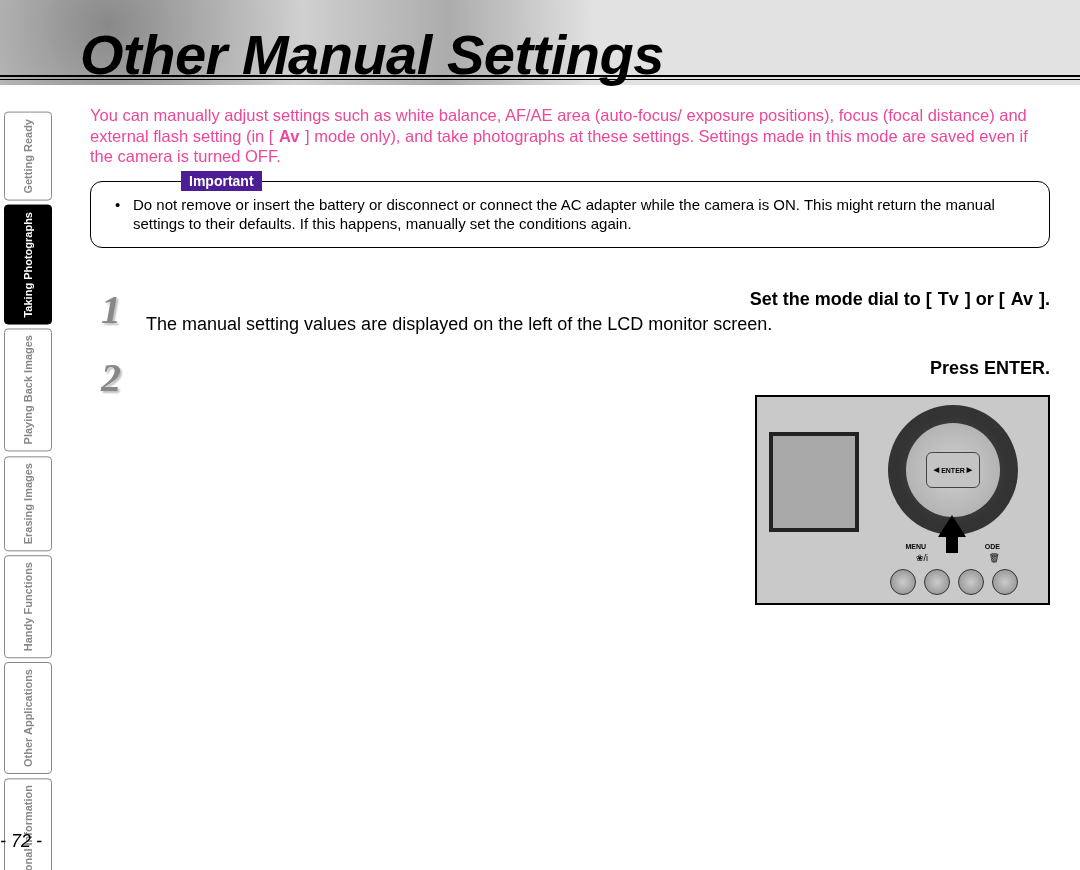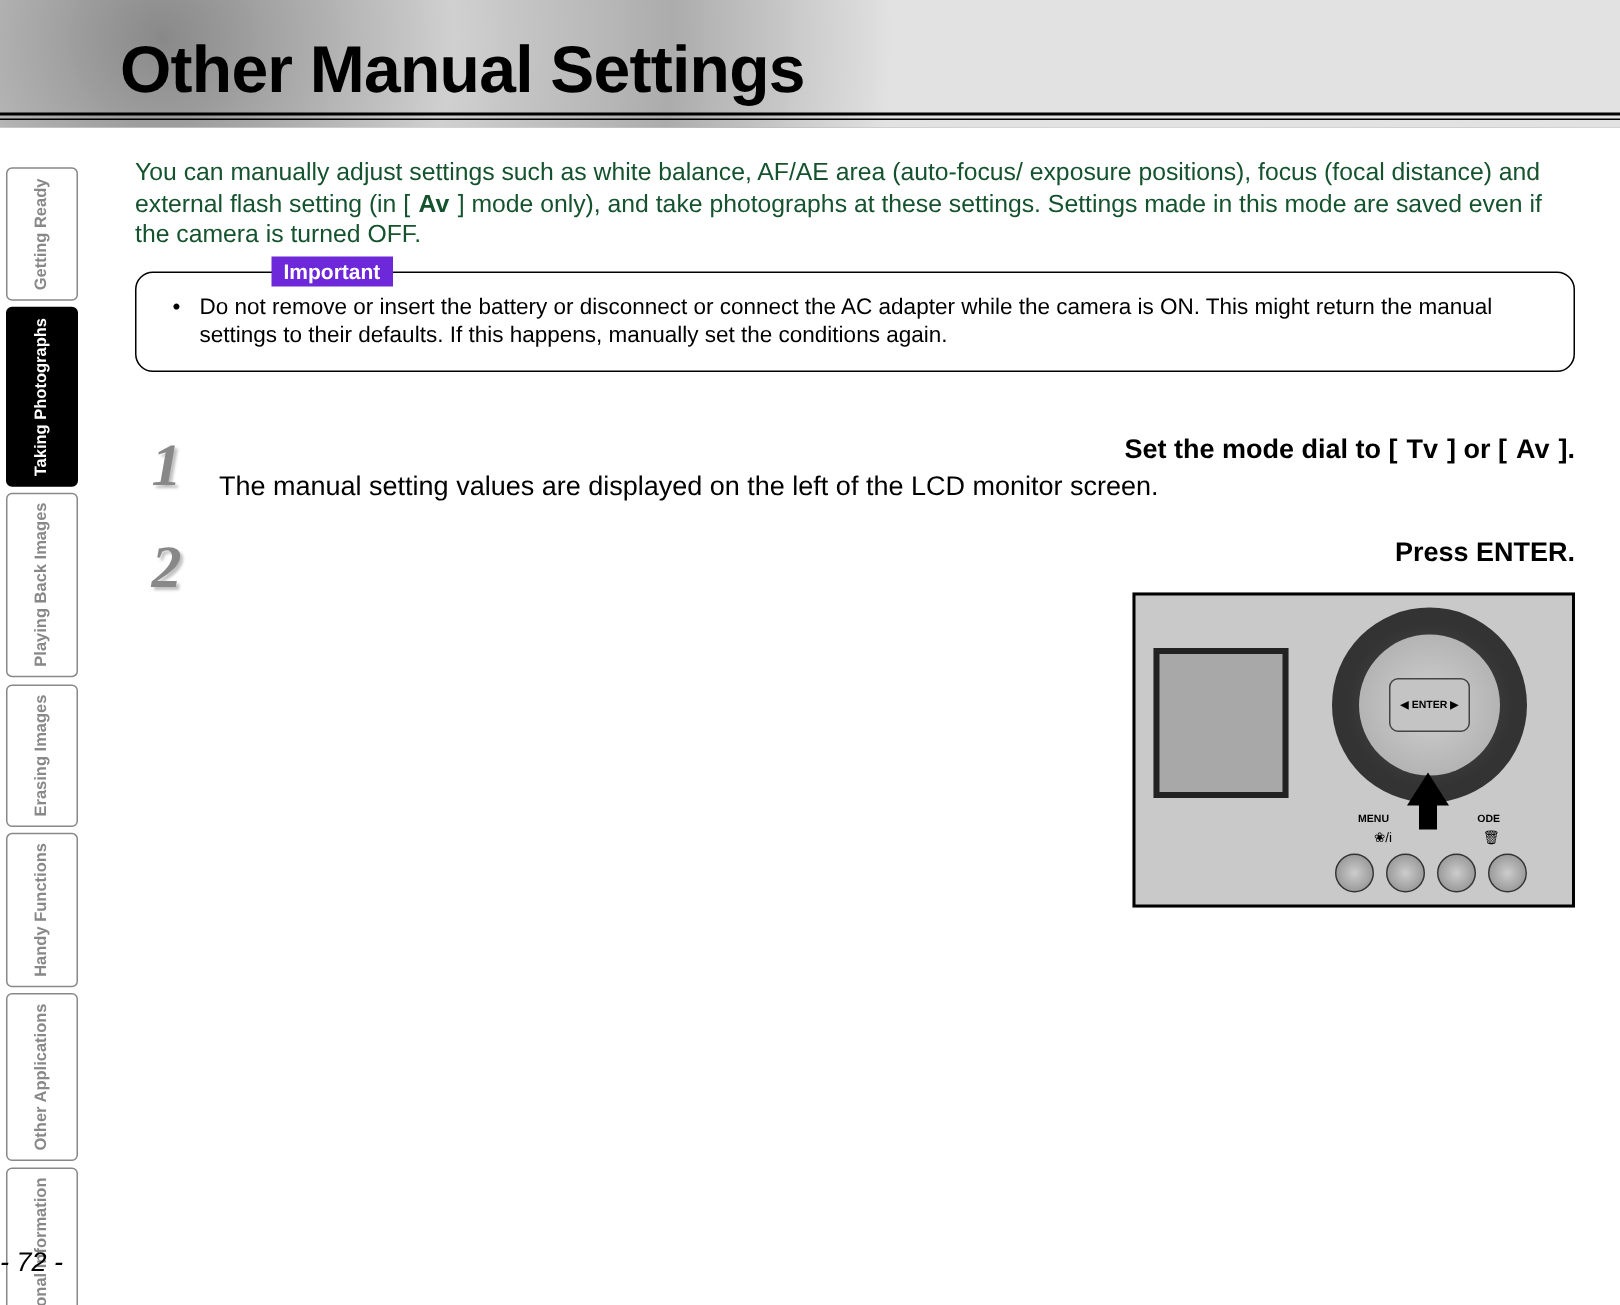--- a/index.html
+++ b/index.html
@@ -19,24 +19,25 @@
     background:
       radial-gradient(circle at 10% 30%, #888 0%, #ccc 20%, #aaa 35%, #ddd 50%),
       radial-gradient(circle at 70% 60%, #bbb 0%, #999 30%, #ccc 55%),
       linear-gradient(135deg, #b8b8b8 0%, #d8d8d8 25%, #a0a0a0 50%, #c8c8c8 75%, #b0b0b0 100%);
     filter: contrast(1.05);
   }
   .page-title {
     position: absolute;
     top: 22px;
     left: 80px;
-    font-size: 44px;
+    font-size: 56px;
     font-weight: bold;
     color: #000;
     letter-spacing: -0.5px;
+    font-style: italic;
   }
   .title-rule {
     position: absolute;
     top: 75px;
     left: 0; right: 0;
     height: 2px;
     background: #000;
   }
   .title-rule2 {
     position: absolute;
@@ -82,34 +83,34 @@
   
   .content {
     position: absolute;
     left: 90px;
     right: 30px;
     top: 105px;
   }
   .intro {
     font-size: 16.5px;
     line-height: 1.25;
-    color: #14532d;
+    color: #ec4899;
   }
   .important-box {
     margin-top: 14px;
     border: 1.5px solid #000;
     border-radius: 12px;
     padding: 14px 18px 14px 28px;
     position: relative;
   }
   .important-label {
     position: absolute;
     top: -11px;
     left: 90px;
-    background: #6d28d9;
+    background: #4c1d95;
     color: #fff;
     font-weight: bold;
     font-size: 14px;
     padding: 2px 8px;
   }
   .important-text {
     font-size: 15px;
     line-height: 1.25;
     padding-left: 14px;
     position: relative;

